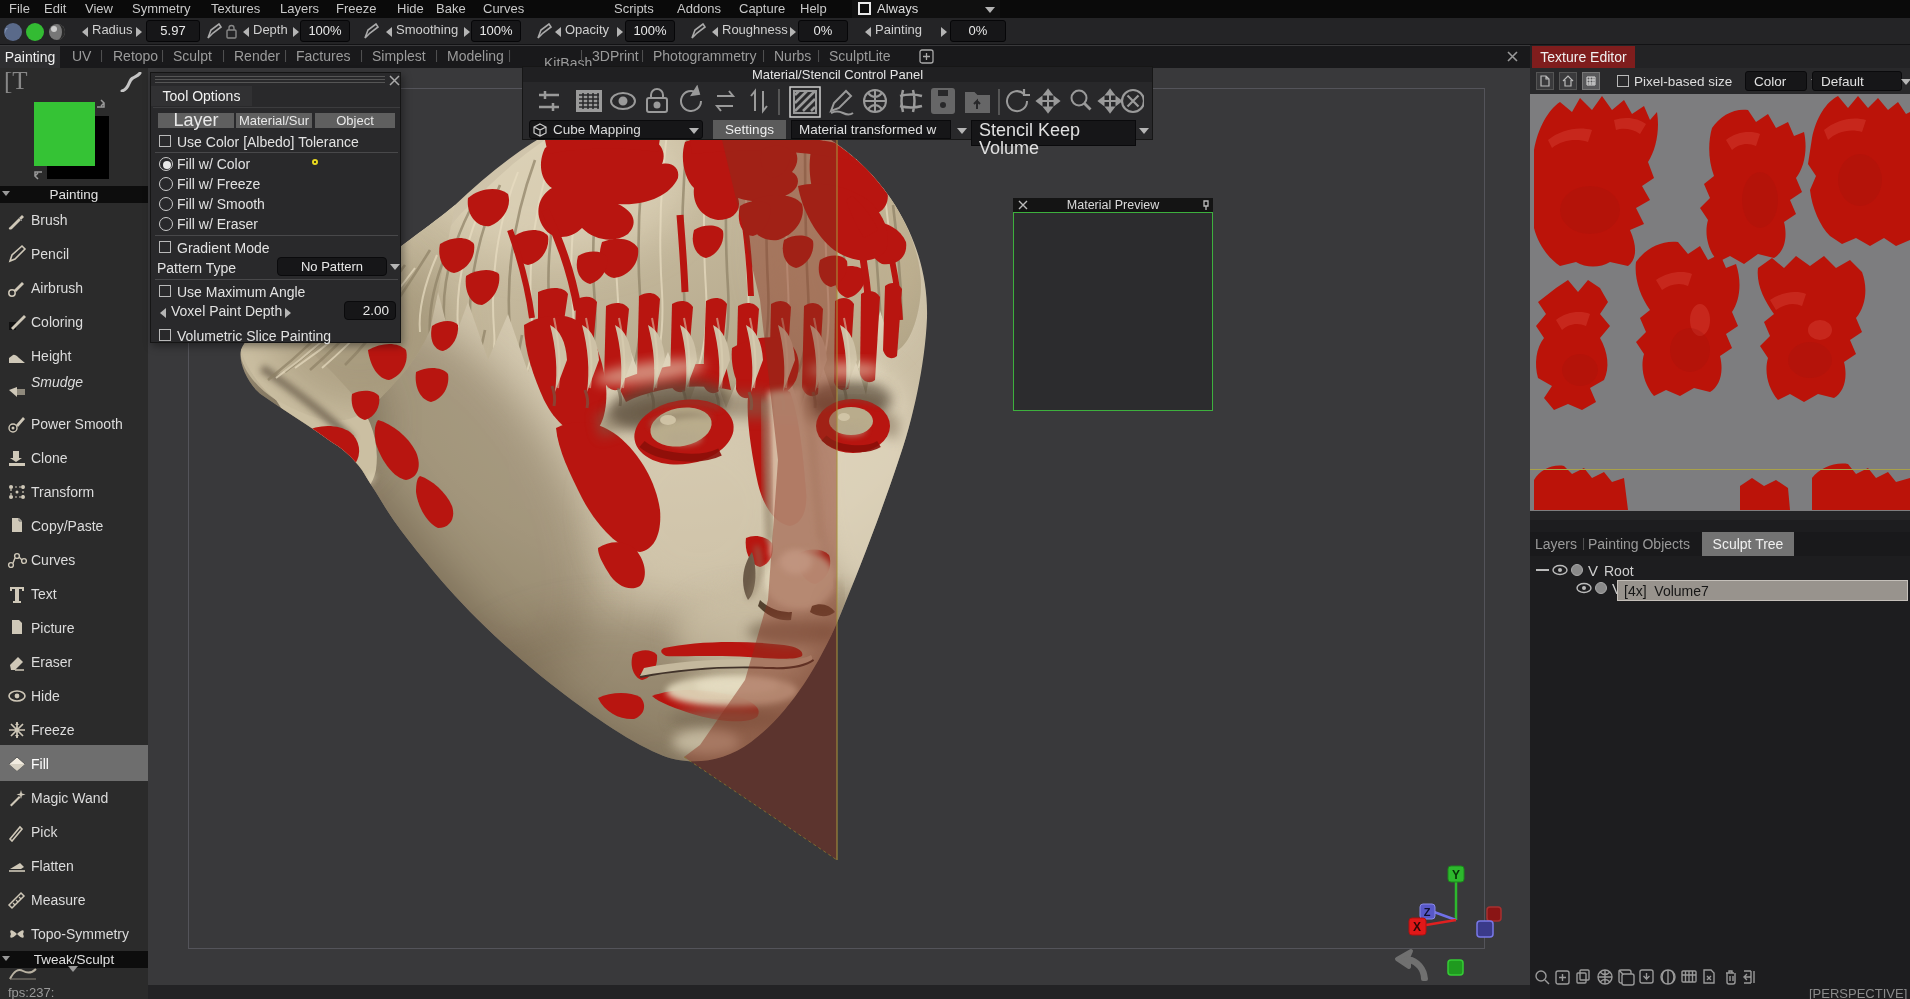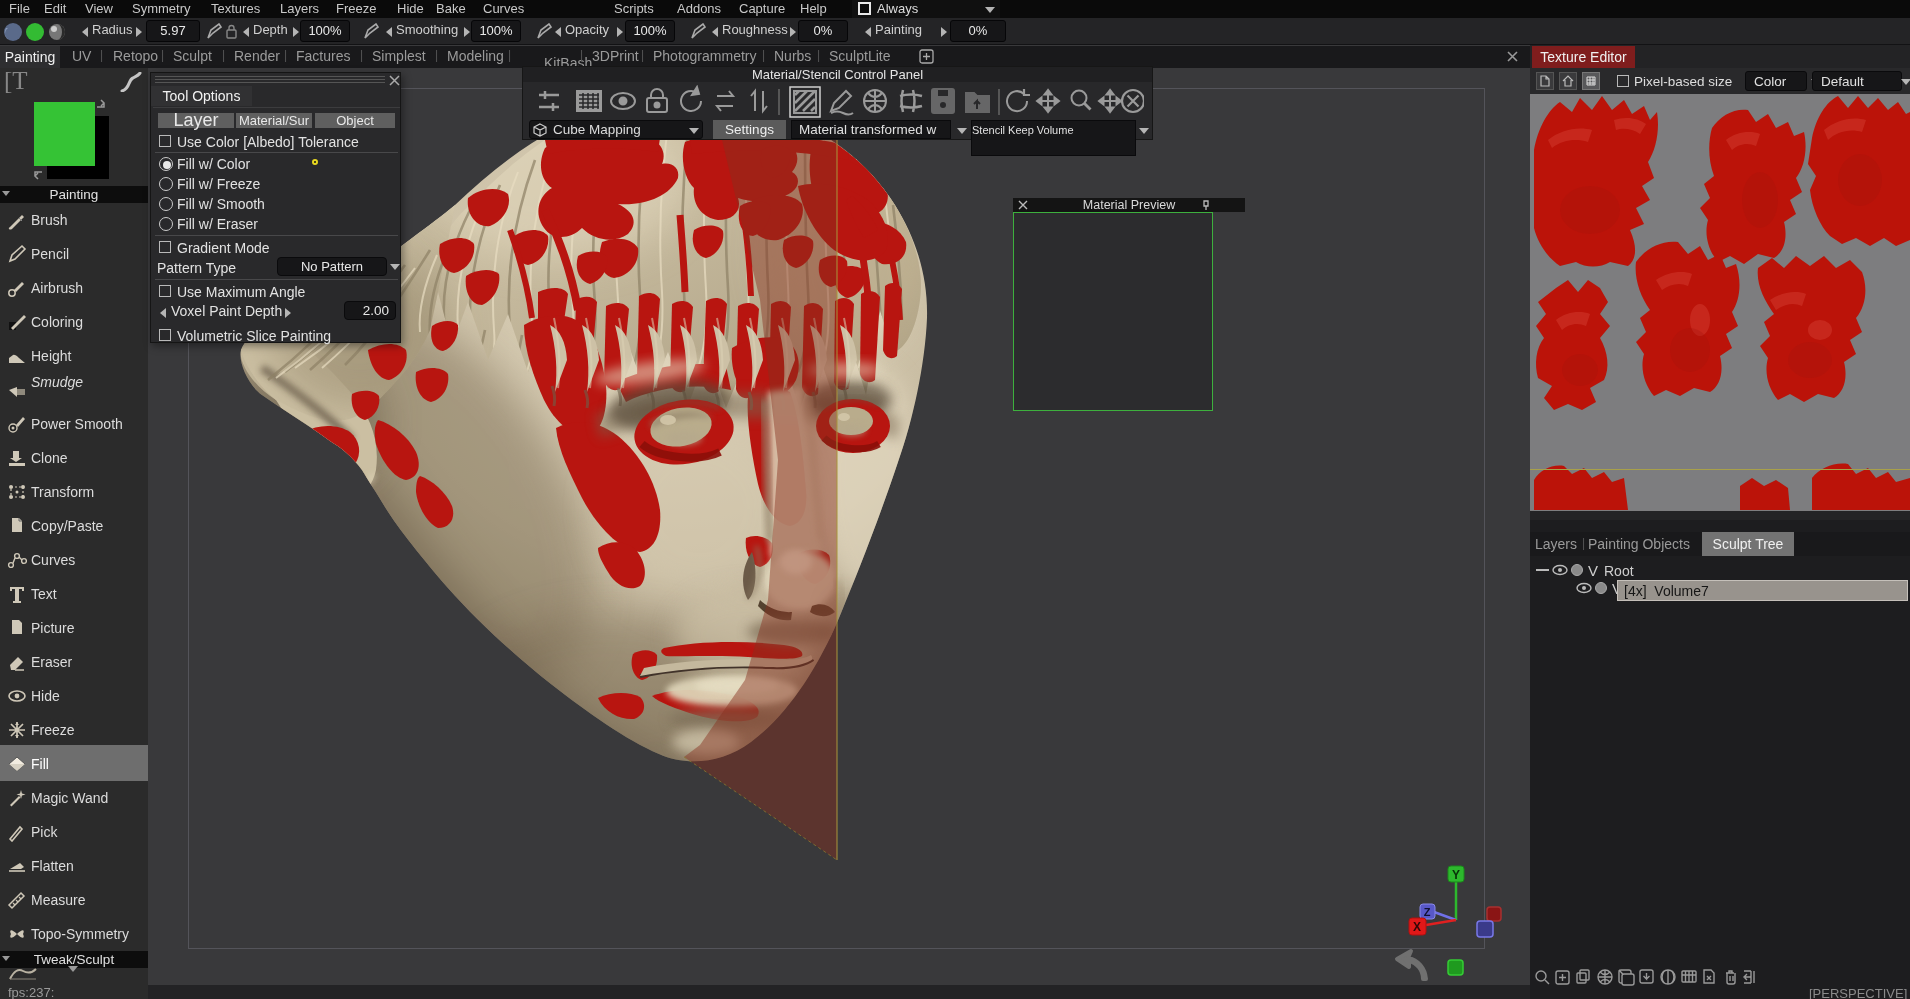--- a/index.html
+++ b/index.html
@@ -650,26 +650,26 @@
 </svg>
 <div class="abs" style="left:6px;top:53px;width:174px;height:19px;background:#161618;border:1px solid #0a0a0c;border-radius:3px;"></div>
 <svg class="abs" style="left:10px;top:56px;" width="14" height="14" viewBox="0 0 14 14">
       <path d="M7,1 L13,4 L13,10 L7,13 L1,10 L1,4 Z M1,4 L7,7 L13,4 M7,7 L7,13" fill="none" stroke="#ccc" stroke-width="1.2"></path>
     </svg>
 <span class="abs" style="left:30px;top:55px;font-size:13.5px;">Cube Mapping</span>
 <span class="tri-d abs" style="left:166px;top:61px;"></span>
 <div class="abs" style="left:190px;top:53px;width:73px;height:19px;background:#5b5b5b;color:#eee;text-align:center;line-height:19px;font-size:13.5px;">Settings</div>
 <div class="abs" style="left:268px;top:53px;width:160px;height:19px;background:#161618;border:1px solid #0a0a0c;color:#e0e0e0;line-height:18px;font-size:13.5px;padding-left:7px;">Material transformed w</div>
 <span class="tri-d abs" style="left:434px;top:61px;"></span>
-<div class="abs" style="left:448px;top:53px;width:165px;height:36px;background:#161618;border:1px solid #0a0a0c;color:#e0e0e0;line-height:18px;font-size:11px;padding-left:0;">Stencil Keep Volume</div>
+<div class="abs" style="left:448px;top:53px;width:165px;height:26px;background:#161618;border:1px solid #0a0a0c;color:#e0e0e0;line-height:18px;font-size:18px;padding-left:7px;">Stencil Keep Volume</div>
 <span class="tri-d abs" style="left:616px;top:61px;"></span>
 </div>
 
 <div class="abs" style="left:1013px;top:198px;width:200px;height:214px;">
-<div class="abs" style="left:0;top:0;width:232px;height:14px;background:#141414;color:#dadada;font-size:12.5px;text-align:center;line-height:14px;">Material Preview</div>
+<div class="abs" style="left:0;top:0;width:200px;height:14px;background:#141414;color:#dadada;font-size:12.5px;text-align:center;line-height:14px;">Material Preview</div>
 <svg class="abs" style="left:5px;top:2px;" width="10" height="10" viewBox="0 0 10 10">
       <path d="M1,1 L9,9 M9,1 L1,9" stroke="#bbb" stroke-width="1.4"></path>
     </svg>
 <svg class="abs" style="left:188px;top:2px;" width="10" height="11" viewBox="0 0 10 11">
       <path d="M3,1 h4 v5 h-4z M5,6 v4" stroke="#bbb" stroke-width="1.3" fill="none"></path>
     </svg>
 <div class="abs" style="left:0;top:14px;width:200px;height:199px;background:#2c2c2e;border:1px solid #3db03d;"></div>
 </div>
 
 <div class="abs" style="left:1530px;top:45px;width:380px;height:475px;background:#232325;">

